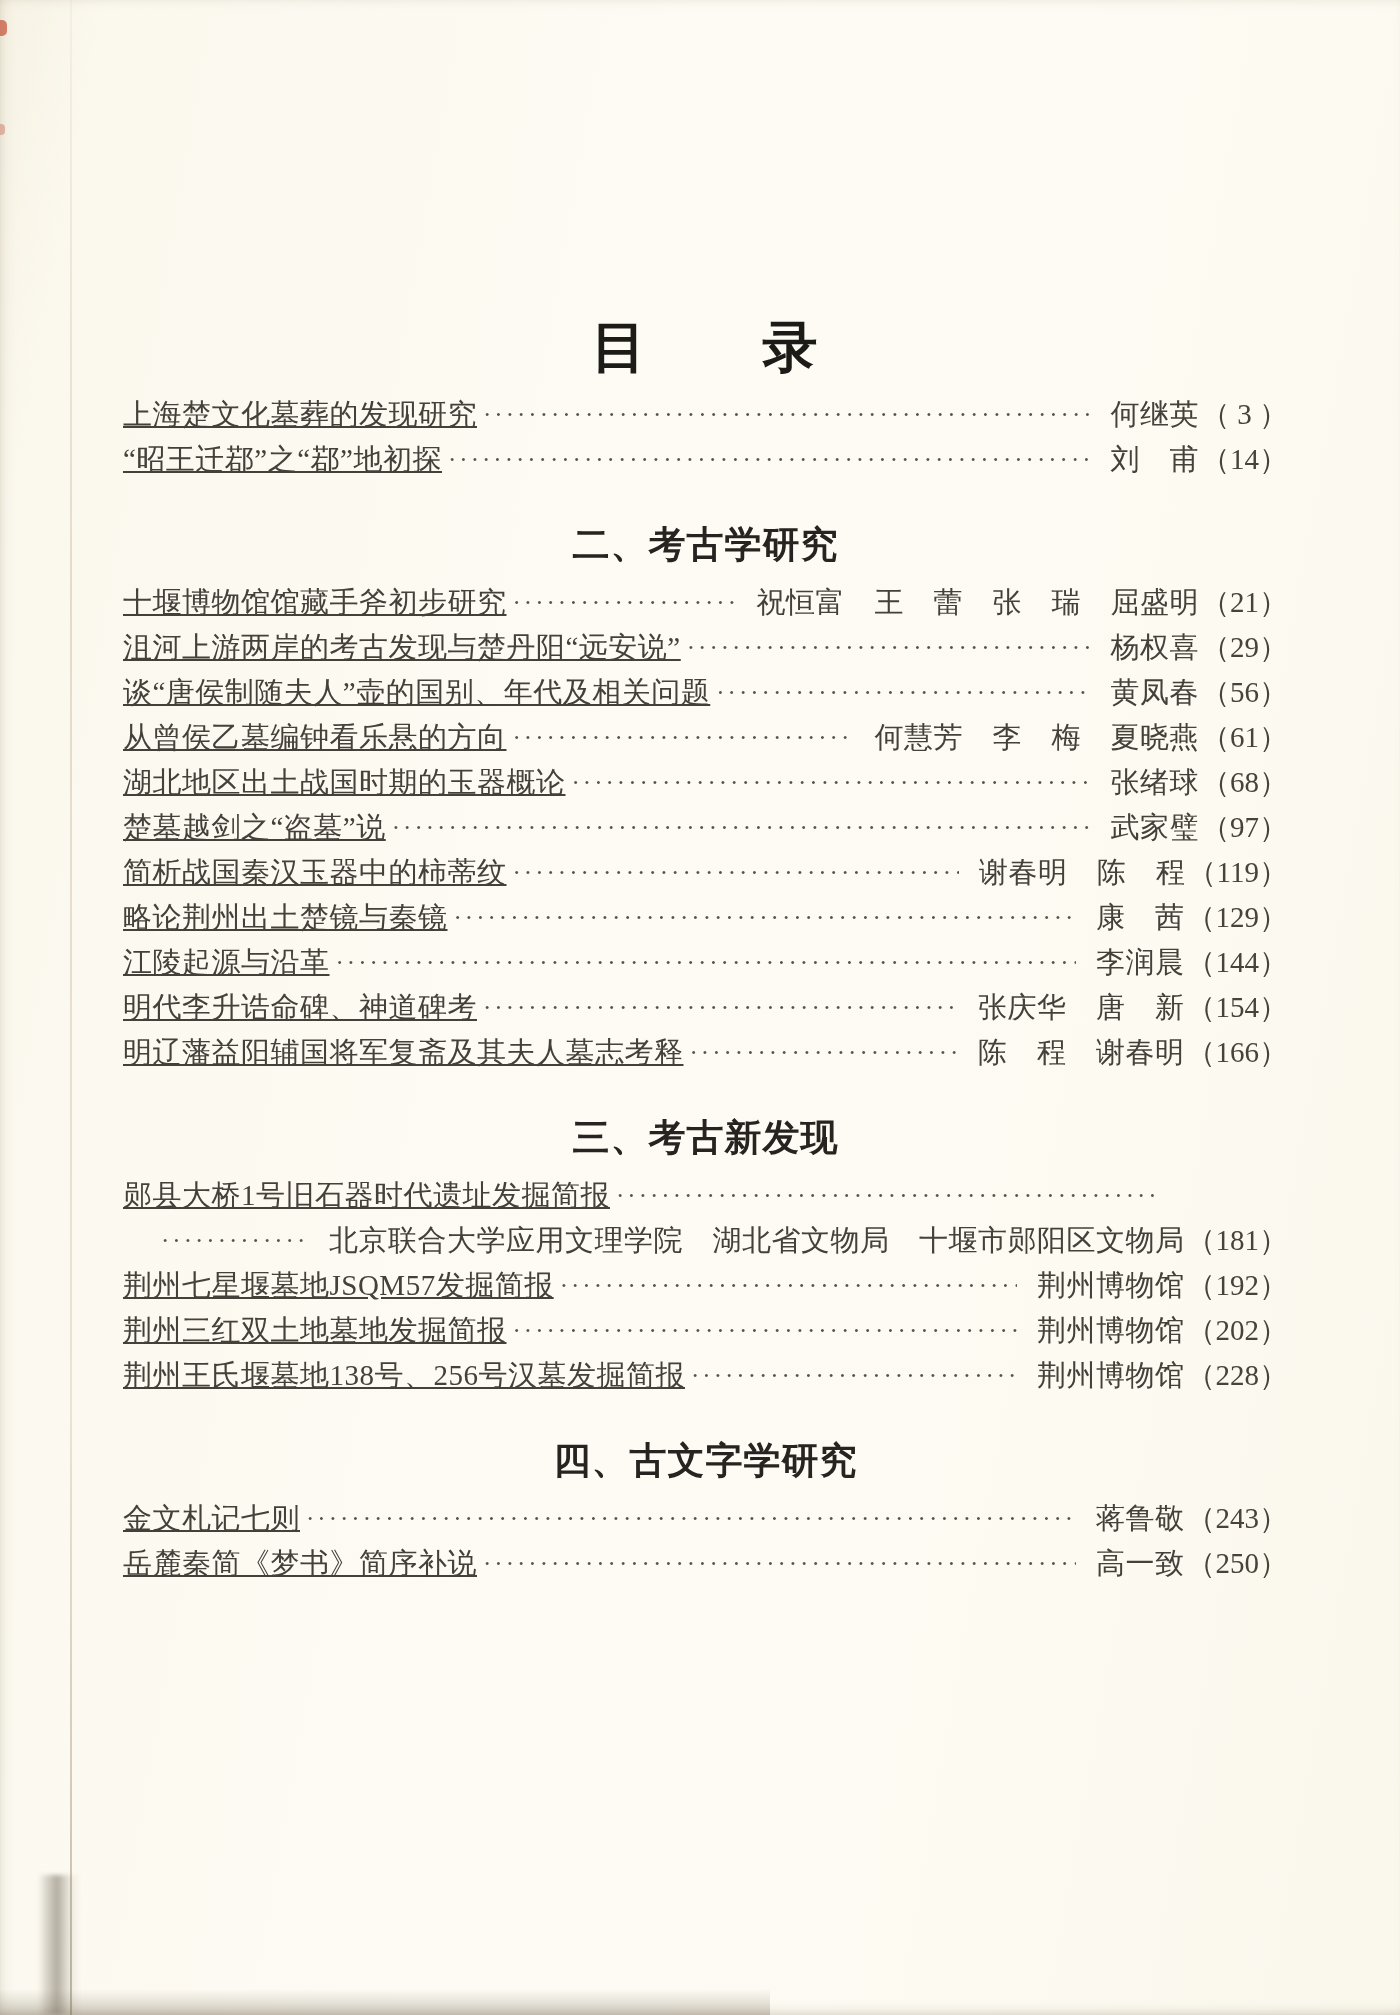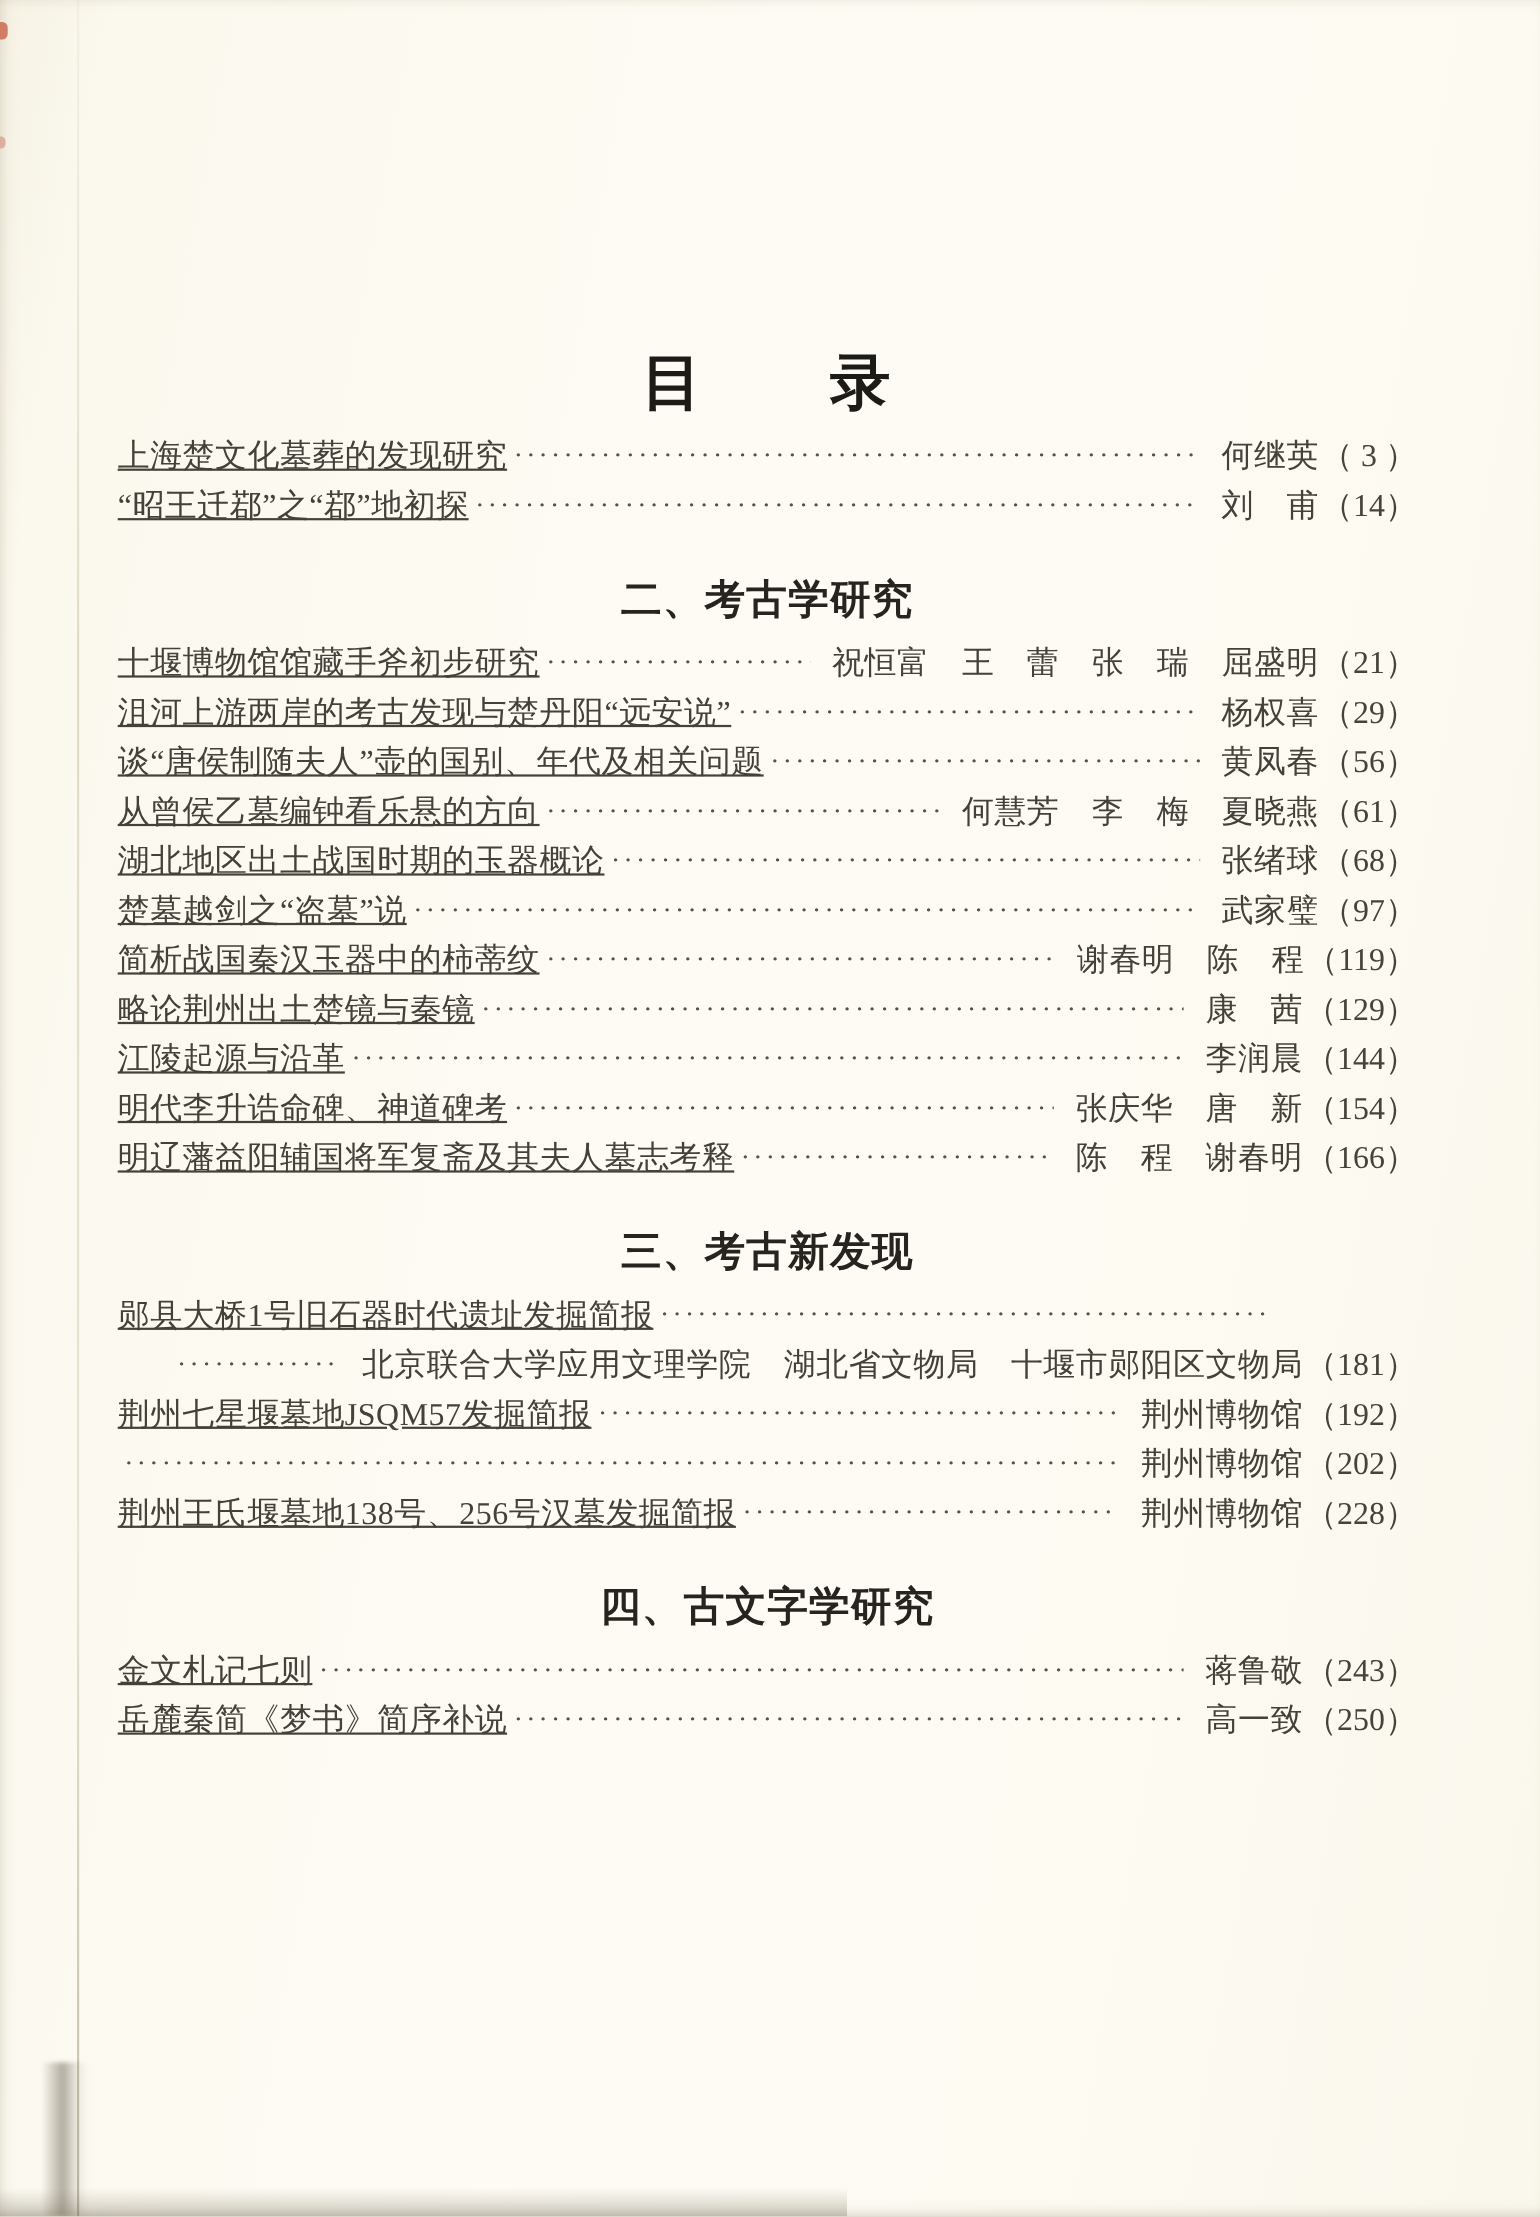--- a/index.html
+++ b/index.html
@@ -41,21 +41,21 @@
     position: absolute; left: 0; top: 20px;
     width: 7px; height: 16px; border-radius: 0 5px 5px 0;
     background: #c75a40; opacity: 0.75;
   }
   .red-mark-b {
     position: absolute; left: 0; top: 124px;
     width: 5px; height: 11px; border-radius: 0 4px 4px 0;
     background: #d28a78; opacity: 0.6;
   }
 
-  .content { padding: 0 112px 0 107px; }
+  .content { padding: 0 112px 0 107px; margin-left: 16px; }
 
   .main-title {
     margin: 318px 0 0 0;
     font-size: 55px;
     line-height: 60px;
     font-weight: 700;
     text-align: center;
     letter-spacing: 2px;
     color: #1d1b18;
   }
@@ -216,20 +216,21 @@
           <span class="a">北京联合大学应用文理学院　湖北省文物局　十堰市郧阳区文物局</span>
           <span class="p">（181）</span>
         </div>
         <div class="entry">
           <span class="t">荆州七星堰墓地JSQM57发掘简报</span>
           <span class="leader">································································································································································</span>
           <span class="a">荆州博物馆</span>
           <span class="p">（192）</span>
         </div>
         <div class="entry">
+          <span class="t">荆州三红双土地墓地发掘简报</span>
           <span class="leader">································································································································································</span>
           <span class="a">荆州博物馆</span>
           <span class="p">（202）</span>
         </div>
         <div class="entry">
           <span class="t">荆州王氏堰墓地138号、256号汉墓发掘简报</span>
           <span class="leader">································································································································································</span>
           <span class="a">荆州博物馆</span>
           <span class="p">（228）</span>
         </div>

